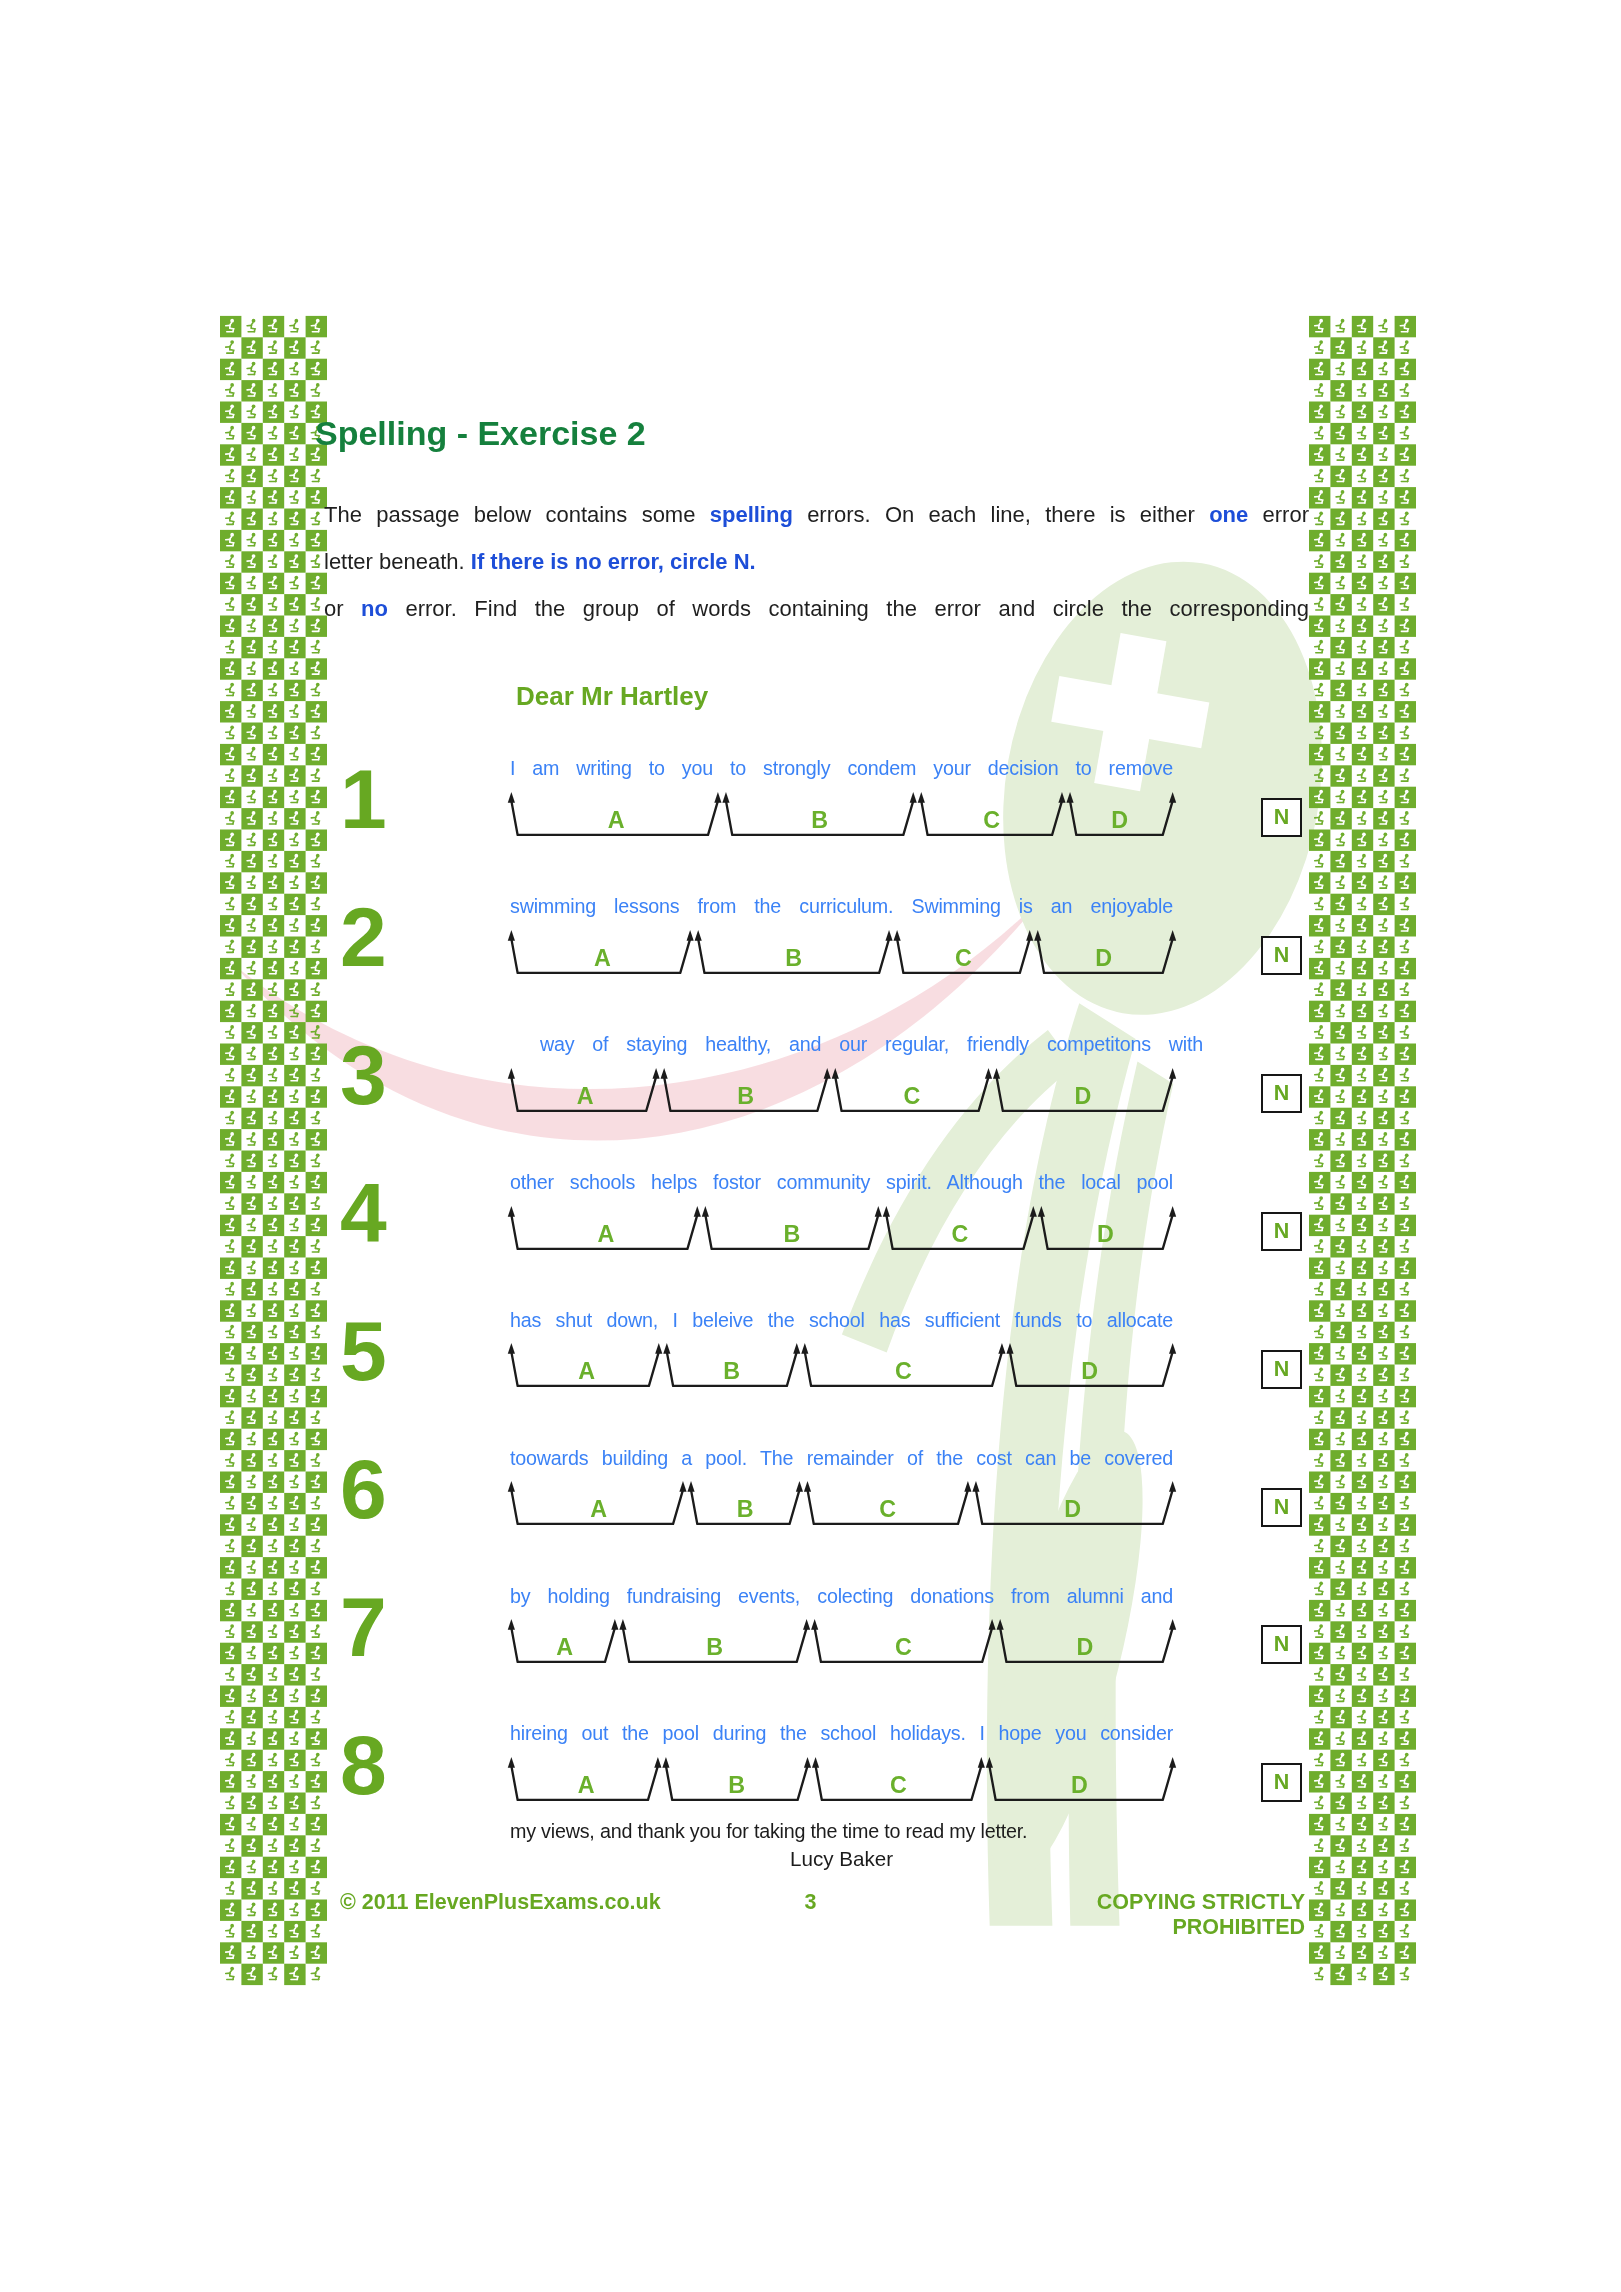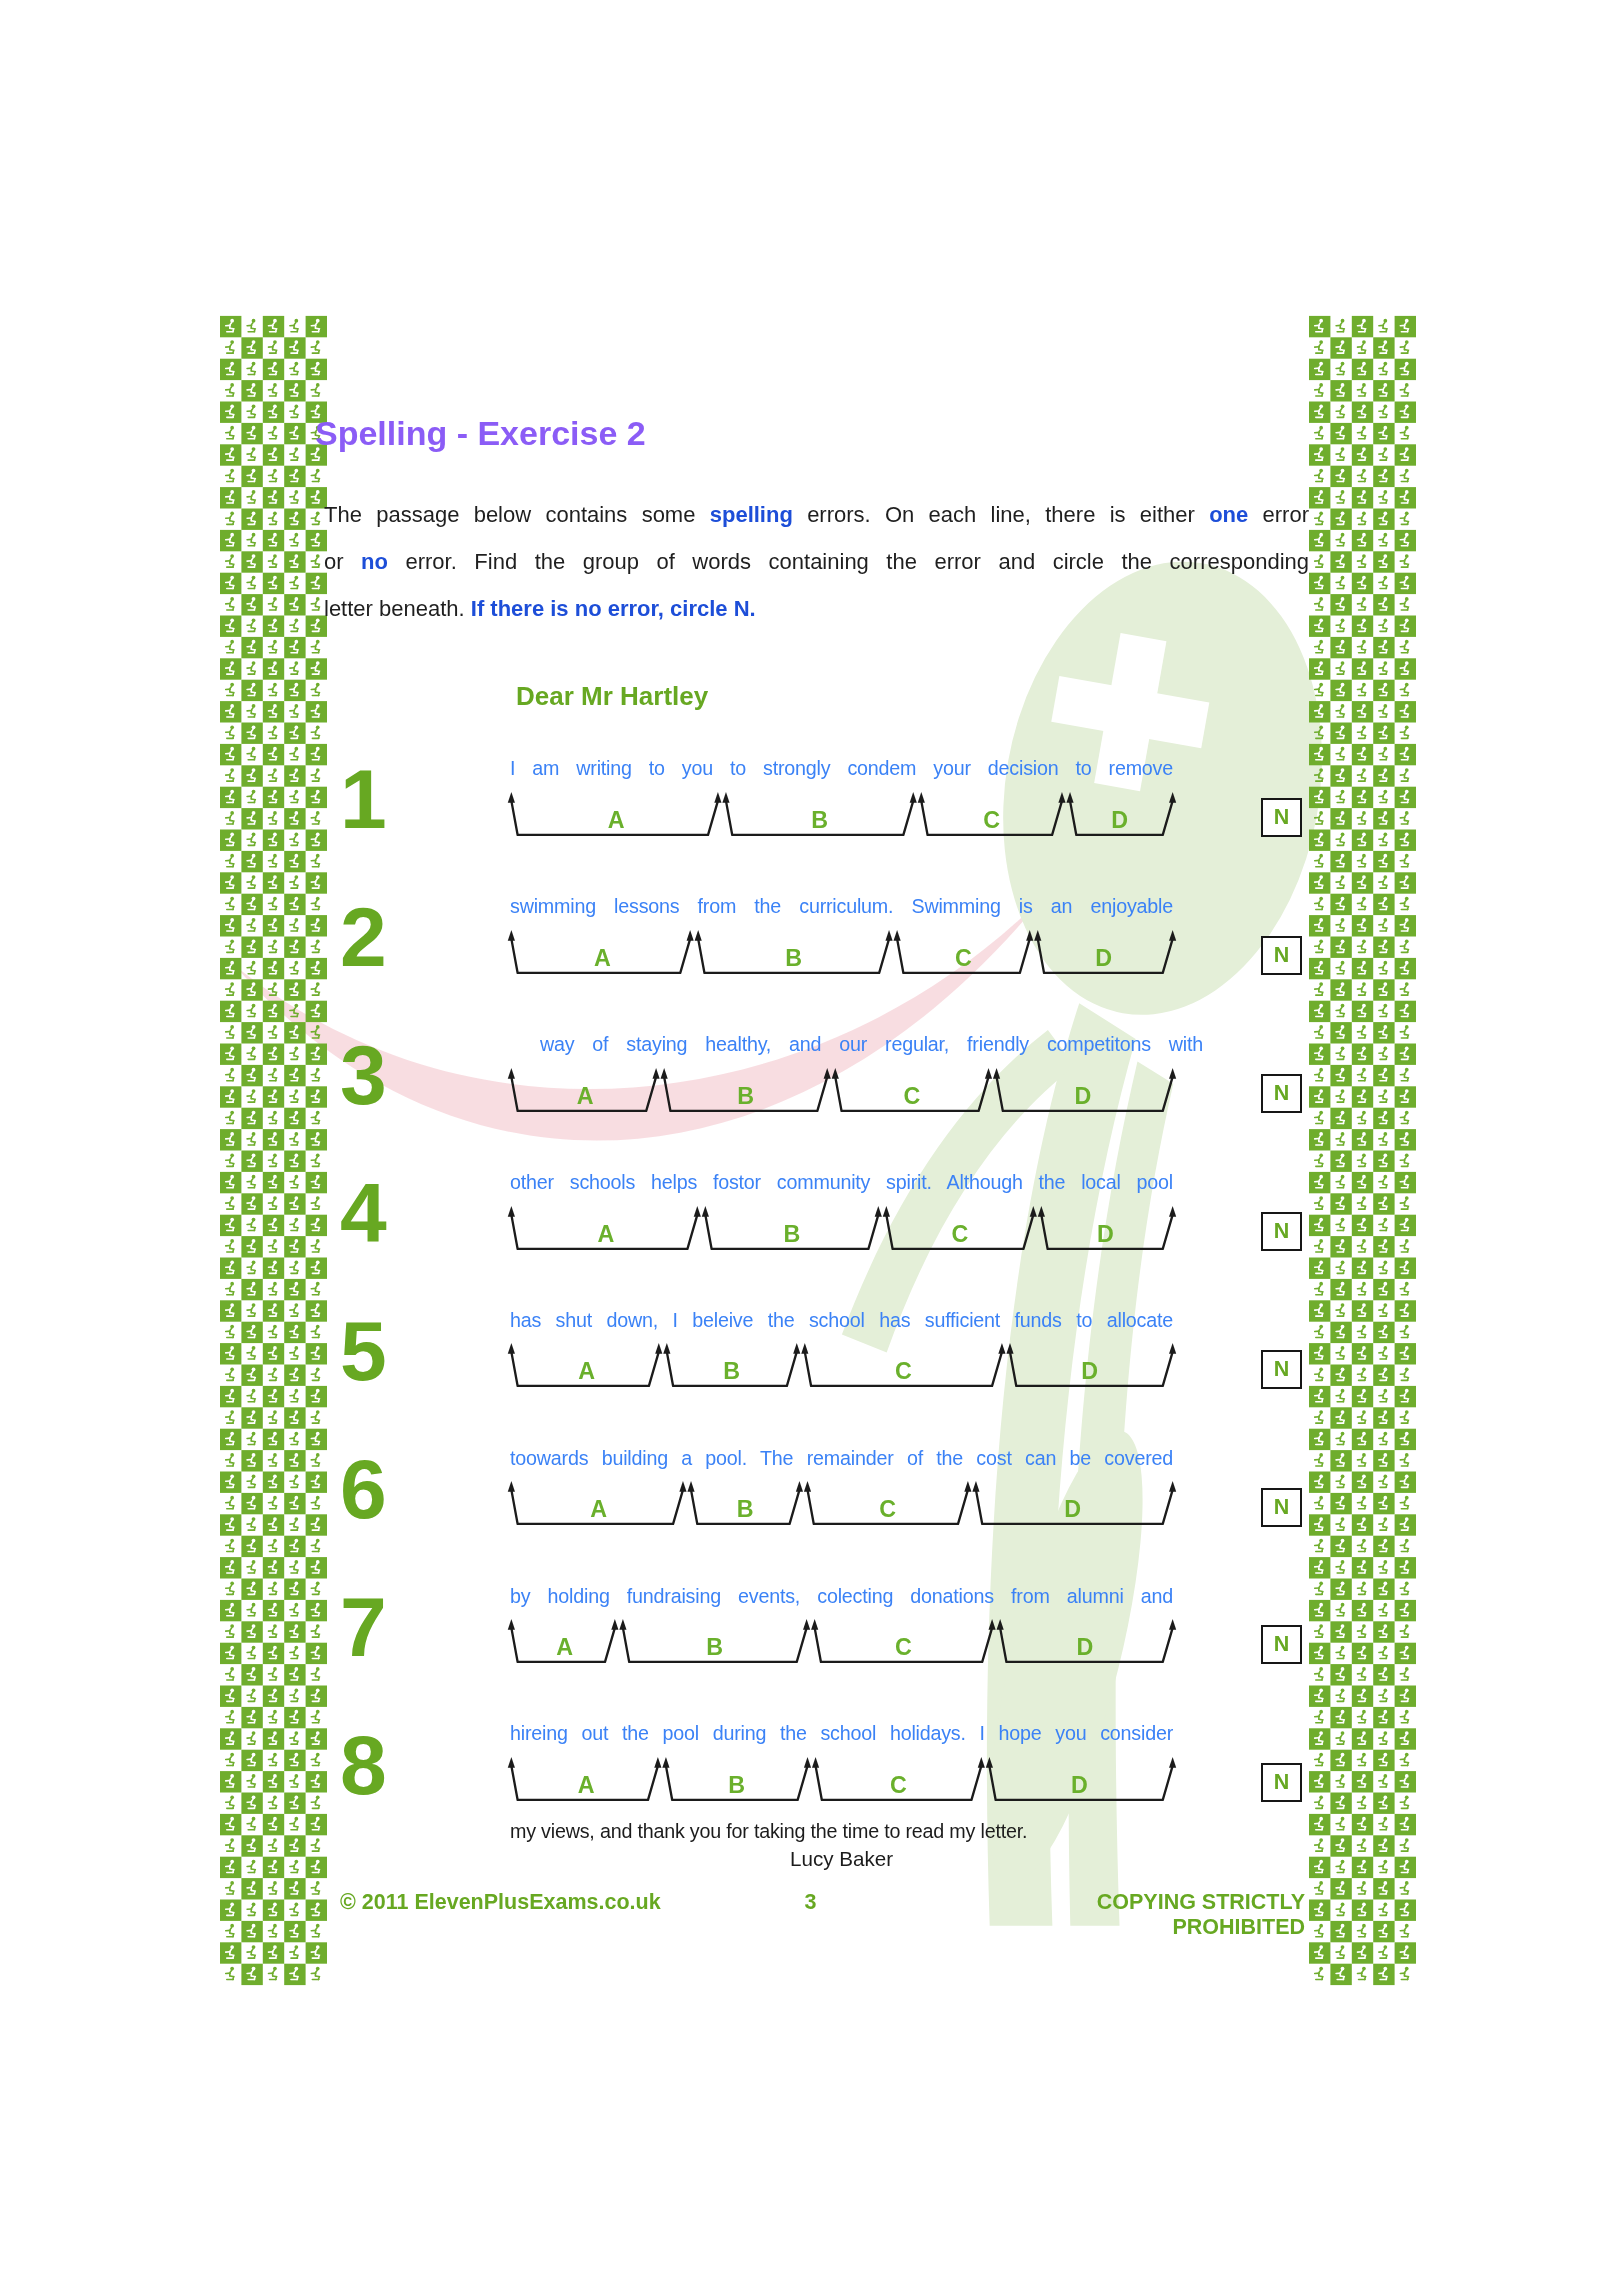--- a/index.html
+++ b/index.html
@@ -1,20 +1,20 @@
 <!DOCTYPE html>
 <html style="font-size:14.3px"><head>
 <meta charset="utf-8">
 <style>
   html,body{margin:0;padding:0;background:#fff;}
   #page{position:relative;width:1622px;height:2293px;background:#fff;overflow:hidden;
         font-family:"Liberation Sans",sans-serif;color:#212121;}
   .abs{position:absolute;}
   .z0{z-index:0}.z1{z-index:1}.z2{z-index:2}
-  #title{left:315px;top:414px;font-size:34px;font-weight:bold;color:#8b5cf6;}
+  #title{left:315px;top:414px;font-size:34px;font-weight:bold;color:#15803d;}
   #instructions{left:324px;top:491px;width:985px;font-size:22px;line-height:47px;color:#1f1f1f;}
   .iline{text-align:justify;text-align-last:justify;}
   .iline.last{text-align:left;text-align-last:left;}
   .gw{color:#1d4ed8;font-weight:bold;}
   #letter-heading{left:516px;top:681px;width:663px;
                   font-size:26px;font-weight:bold;color:#67a822;}
   .qnum{left:340px;width:99px;font-size:84px;font-weight:bold;color:#67a822;line-height:93px;}
   .sentence{left:510px;width:663px;font-size:19.7px;letter-spacing:-0.2px;line-height:27px;
             text-align:justify;text-align-last:justify;color:#3b82f6;white-space:nowrap;}
   .bracketsvg{left:506px;width:672px;height:52px;overflow:visible;}
@@ -1232,22 +1232,22 @@
       <use href="#fig" x="48" y="1848" width="24" height="24" style="color:#6fad2d"></use>
       <rect x="72" y="1848" width="24" height="24" fill="#6fad2d"></rect>
       <use href="#fig" x="72" y="1848" width="24" height="24" style="color:#ffffff"></use>
       <use href="#fig" x="96" y="1848" width="24" height="24" style="color:#6fad2d"></use>
     </svg>
 
   <div class="abs z2" id="title">Spelling - Exercise 2</div>
 
   <div class="abs z2" id="instructions">
       <div class="iline"><span>The passage below contains some </span><span class="gw">spelling</span><span> errors. On each line, there is either </span><span class="gw">one</span><span> error</span></div>
+      <div class="iline last"><span>letter beneath. </span><span class="gw">If there is no error, circle N.</span></div>
       <div class="iline"><span>or </span><span class="gw">no</span><span> error. Find the group of words containing the error and circle the corresponding</span></div>
-      <div class="iline last"><span>letter beneath. </span><span class="gw">If there is no error, circle N.</span></div>
     </div>
 
   <div class="abs z2" id="letter-heading">Dear Mr Hartley</div>
 
   <div class="abs z2" id="questions">
       <div class="abs z2 qnum" style="top: 753px;">1</div>
       <div class="abs z2 sentence" style="top: 755px;">I am writing to you to strongly condem your decision to remove</div>
       <svg class="abs z2 bracketsvg" viewBox="0 0 750 58" style="top: 791px;">
         <path d="M6 11 L13 49 L225.5 49 L236.5 11" fill="none" stroke="#1b1b1b" stroke-width="2.6" stroke-linejoin="round"></path>
         <polygon points="2,13 10,13 6,1" fill="#1b1b1b"></polygon>

